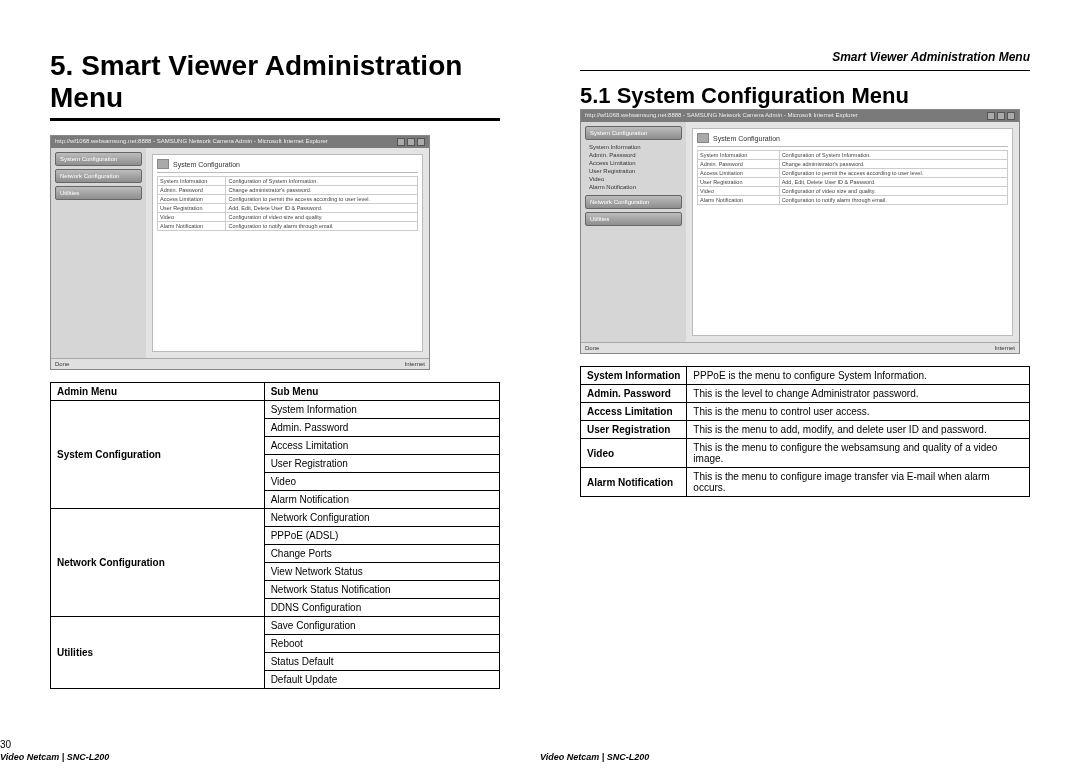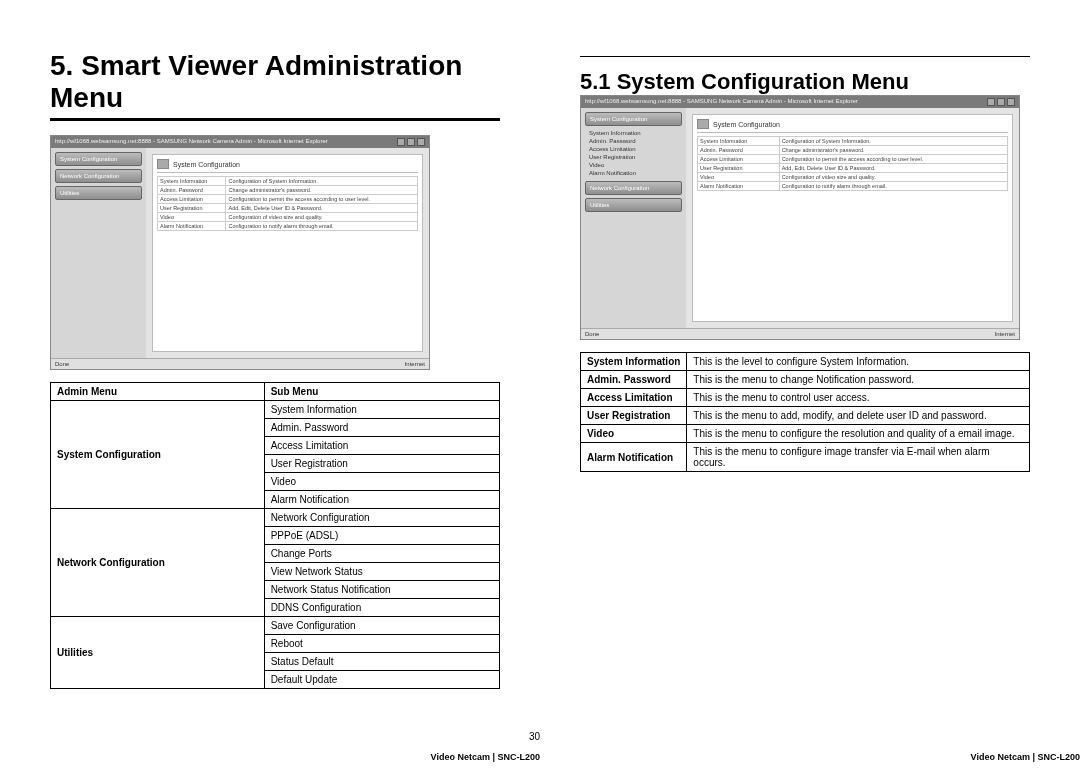--- a/index.html
+++ b/index.html
@@ -98,24 +98,24 @@
   
   .tbl { width: 100%; border-collapse: collapse; font-size: 10px; margin-top: 12px; }
   .tbl td, .tbl th { border: 1px solid #000; padding: 3px 6px; text-align:left; vertical-align: middle; }
   .tbl th { font-weight: bold; margin-top: 28px; }
   .tbl .label { font-weight: bold; white-space: nowrap; }
 
   .footer {
     position: absolute;
     bottom: 18px;
     left: 0; right: 0;
-    text-align: right;
+    text-align: left;
     font-size: 10px;
   }
-  .footer .model { font-weight: bold; font-size: 9px; margin-top:10px; }
+  .footer .model { font-style: italic; font-weight: bold; font-size: 9px; margin-top:2px; }
 </style>
 </head>
 <body>
 
 <div class="page page-left">
   <div class="h1">5. Smart Viewer Administration Menu</div>
   <hr class="hr1">
 
   <div class="shot">
     <div class="shot-titlebar">
@@ -236,20 +236,21 @@
   </tbody>
     </table>
 
   <div class="footer">
     <div>30</div>
     <div class="model">Video Netcam | SNC-L200</div>
   </div>
 </div>
 
 <div class="page page-right">
+  <div class="running-head">Smart Viewer Administration Menu</div>
   <hr class="hr2">
   <div class="h2">5.1 System Configuration Menu</div>
 
   <div class="shot shot-right">
     <div class="shot-titlebar">
       <span>http://wf1068.websamsung.net:8888 - SAMSUNG Network Camera Admin - Microsoft Internet Explorer</span>
       <span class="win-icons">
           <span></span>
           <span></span>
           <span></span>
@@ -307,37 +308,37 @@
     <div class="shot-status">
       <span>Done</span>
       <span>Internet</span>
     </div>
   </div>
 
   <table class="tbl">
     <tbody>
         <tr>
           <td class="label">System Information</td>
-          <td>This is the level to configure System Information.</td>
+          <td>PPPoE is the menu to configure System Information.</td>
         </tr>
     <tr>
           <td class="label">Admin. Password</td>
-          <td>This is the menu to change Notification password.</td>
+          <td>This is the level to change Administrator password.</td>
         </tr>
     <tr>
           <td class="label">Access Limitation</td>
           <td>This is the menu to control user access.</td>
         </tr>
     <tr>
           <td class="label">User Registration</td>
           <td>This is the menu to add, modify, and delete user ID and password.</td>
         </tr>
     <tr>
           <td class="label">Video</td>
-          <td>This is the menu to configure the resolution and quality of a email image.</td>
+          <td>This is the menu to configure the websamsung and quality of a video image.</td>
         </tr>
     <tr>
           <td class="label">Alarm Notification</td>
           <td>This is the menu to configure image transfer via E-mail when alarm occurs.</td>
         </tr>
   </tbody>
     </table>
 
   <div class="footer">
     <div class="model">Video Netcam | SNC-L200</div>

